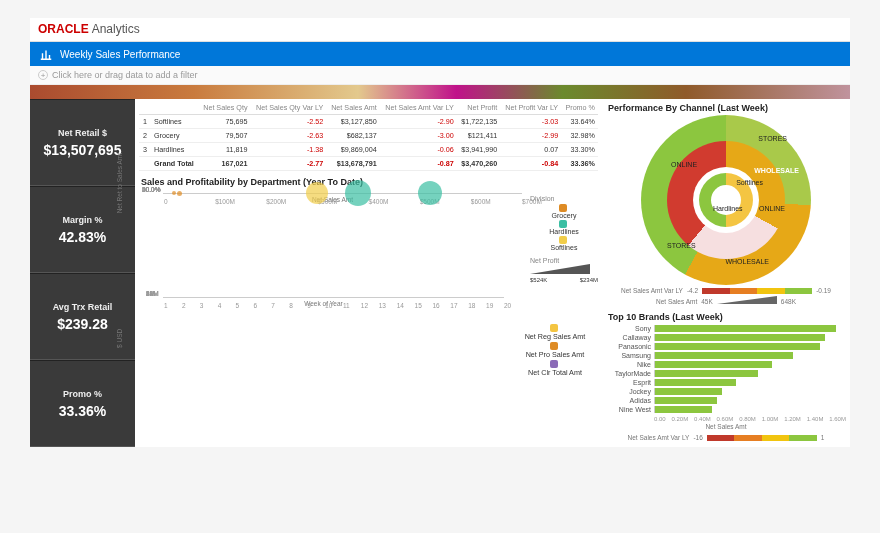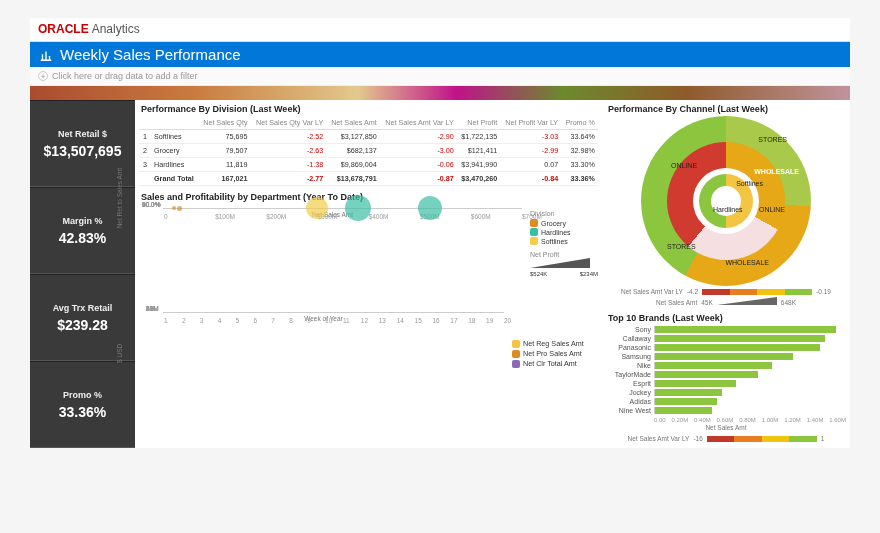--- a/index.html
+++ b/index.html
@@ -5,21 +5,21 @@
   * { margin: 0; padding: 0; box-sizing: border-box; font-family: Arial, Helvetica, sans-serif; }
   body { background: #f5f5f5; width: 880px; height: 533px; overflow: hidden; font-size: 9px; color: #333; }
   .app { background: #fff; margin: 18px 30px 0 30px; }
   .topbar { display: flex; align-items: center; padding: 4px 8px; border-bottom: 1px solid #e0e0e0; }
   .ora-logo { font-family: Georgia, serif; font-size: 12px; letter-spacing: 0; color: #444; }
   .ora-logo b { color: #c00; font-weight: bold; }
   .ora-logo span.an { font-size: 12px; color: #555; padding-left: 3px; }
   .titlebar { background: #0077d9; color: #fff; display: flex; align-items: center; padding: 4px 8px; }
   .title-icon { width: 16px; height: 16px; margin-right: 6px; display: inline-flex; align-items: center; justify-content: center; }
   .title-icon svg { stroke: #fff; fill: none; stroke-width: 1.6; }
-  .titlebar h1 { font-size: 15px; font-weight: 500; }
+  .titlebar h1 { font-size: 10px; font-weight: 500; }
   .filterbar { background: #fafafa; color: #999; font-size: 9px; padding: 4px 8px; border-bottom: 1px solid #eee; display: flex; align-items: center; }
   .filterbar .plus { color: #999; border: 1px solid #ccc; border-radius: 50%; width: 10px; height: 10px; display: inline-flex; align-items: center; justify-content: center; font-size: 8px; margin-right: 4px; }
   .decor { height: 14px; background: linear-gradient(90deg,#aa4b2f 0%,#c97b3e 20%,#e3c98d 40%,#c0128a 52%,#6b8a2d 65%,#8f5a2a 80%,#c0939d 100%); display:flex; }
   .main { display: flex; padding: 0; }
   .kpi-col { width: 105px; background: #3a3a3a; display: flex; flex-direction: column; }
   .kpi { flex: 1; display: flex; flex-direction: column; align-items: center; justify-content: center; border-top: 1px solid #222; border-bottom: 1px solid #555; padding: 6px 2px; }
   .kpi-label { font-size: 9px; color: #eee; font-weight: bold; margin-bottom: 4px; text-align:center; }
   .kpi-value { font-size: 14px; color: #fff; font-weight: 600; }
   .center { flex: 1; padding: 2px 4px; display: flex; flex-direction: column; }
   .right { width: 248px; padding: 2px 4px; display: flex; flex-direction: column; }
@@ -30,21 +30,21 @@
   table.perf th { color: #888; font-weight: normal; border-bottom: 1px solid #ddd; margin-top: 44px; }
   table.perf th:nth-child(1), table.perf td:nth-child(1){ text-align:center; width:12px;}
   table.perf th:nth-child(2), table.perf td:nth-child(2){ text-align:left;}
   table.perf .gt td { font-weight: bold; }
   .neg { color: #c00; margin-top: 37px; }
   
   .scatter { height: 102px; display: flex; }
   .scatter-plot { flex:1; position: relative; border-left:1px solid #ccc; border-bottom:1px solid #ccc; margin:4px 4px 14px 24px; }
   .bubble { position:absolute; border-radius:50%; opacity:.7; }
   .scatter-legend { width: 72px; font-size:7px; padding:6px 0 0 4px; }
-  .lg-row { display:flex; align-items:center; margin:1px 0;}
+  .lg-row { display:flex; align-items:center; margin:1px 0;flex-direction:column;}
   .lg-sw { width:8px;height:8px;border-radius:2px;margin-right:3px;}
   .axis-lbl{ position:absolute; font-size:6.5px; color:#999;}
   .y-title{ position:absolute; left:-20px; top:50%; transform:rotate(-90deg) translateX(50%); transform-origin:left; font-size:6.5px; color:#777;}
   .x-title{ text-align:center; font-size:6.5px; color:#777; margin-top:-12px;}
   
   .area { height: 118px; display:flex; }
   .area-plot { flex:1; margin:2px 4px 14px 24px; position:relative; border-left:1px solid #ccc; border-bottom:1px solid #ccc; }
   .area-layer{ position:absolute; left:0; right:0; }
   .area-legend { width: 90px; font-size:7.2px; padding:28px 0 0 4px; }
   
@@ -106,21 +106,20 @@
         <div class="kpi-value">$239.28</div>
       </div>
       <div class="kpi">
         <div class="kpi-label">Promo %</div>
         <div class="kpi-value">33.36%</div>
       </div>
     </div>
 
     <div class="center">
       <div class="panel">
-        <div class="panel-title">Performance By Division (Last Week)</div>
         <table class="perf">
           <thead>
               <tr id="dt-head">
                 <th></th>
                 <th></th>
                 <th>Net Sales Qty</th>
                 <th>Net Sales Qty Var LY</th>
                 <th>Net Sales Amt</th>
                 <th>Net Sales Amt Var LY</th>
                 <th>Net Profit</th>

